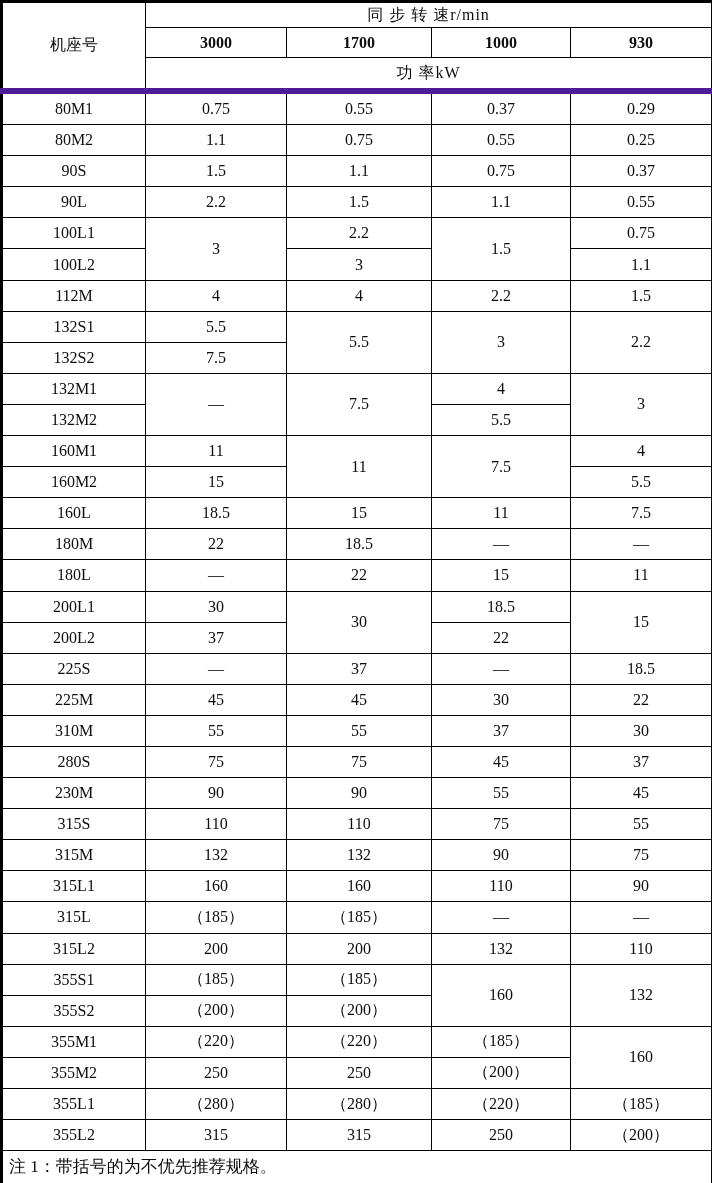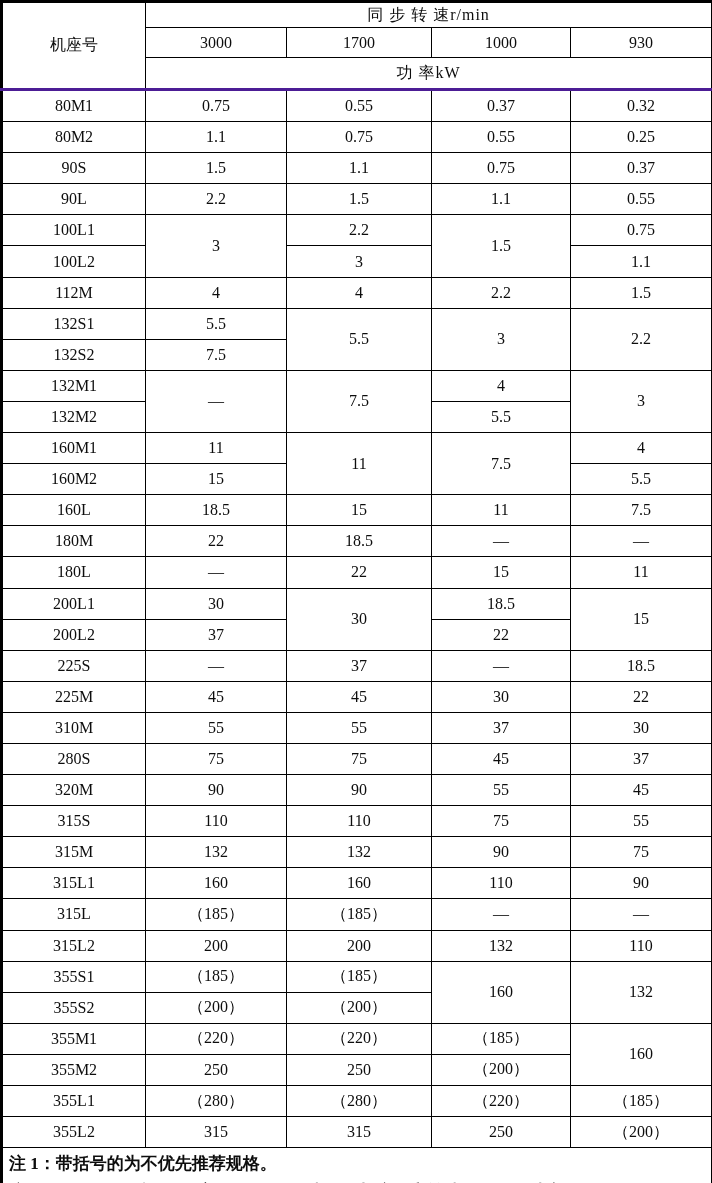--- a/index.html
+++ b/index.html
@@ -26,44 +26,43 @@
     border: 1px solid #000;
     text-align: center;
     vertical-align: middle;
     font-weight: normal;
     font-size: 16px;
     padding: 0;
     overflow: hidden;
     white-space: nowrap;
   }
   thead tr.h1 th { height: 24px; }
-  thead tr.h2 th { height: 29px; }
+  thead tr.h2 th { height: 29px; font-weight: bold; }
   thead tr.h3 th { height: 30px; }
   thead th.speed-title,
   thead th.power-title {
     letter-spacing: 1px;
   }
   
   thead tr.h3 th,
   thead th.frame-head {
-    border-bottom: 3px solid #4c1d95;
+    border-bottom: 6px solid #4c1d95;
   }
   tbody tr.data-row td {
     height: 30.1px;
   }
   tr.notes-row td {
     border-top: 1px solid #000;
     text-align: left;
     padding: 2px 6px 4px 6px;
     font-size: 17px;
   }
   .note-line {
     line-height: 28px;
     white-space: nowrap;
-    font-weight: bold;
   }
 </style>
 </head>
 <body>
 
 <div class="sheet">
   <table class="spec">
     <colgroup>
       <col style="width:144px">
       <col style="width:141px">
@@ -85,21 +84,21 @@
       <tr class="h3">
         <th colspan="4" class="power-title">功 率kW</th>
       </tr>
     </thead>
     <tbody id="table-body">
         <tr class="data-row">
           <td>80M1</td>
           <td>0.75</td>
           <td>0.55</td>
           <td>0.37</td>
-          <td>0.32</td>
+          <td>0.29</td>
         </tr>
         <tr class="data-row">
           <td>80M2</td>
           <td>1.1</td>
           <td>0.75</td>
           <td>0.55</td>
           <td>0.25</td>
         </tr>
         <tr class="data-row">
           <td>90S</td>
@@ -223,21 +222,21 @@
           <td>30</td>
         </tr>
         <tr class="data-row">
           <td>280S</td>
           <td>75</td>
           <td>75</td>
           <td>45</td>
           <td>37</td>
         </tr>
         <tr class="data-row">
-          <td>320M</td>
+          <td>230M</td>
           <td>90</td>
           <td>90</td>
           <td>55</td>
           <td>45</td>
         </tr>
         <tr class="data-row">
           <td>315S</td>
           <td>110</td>
           <td>110</td>
           <td>75</td>

